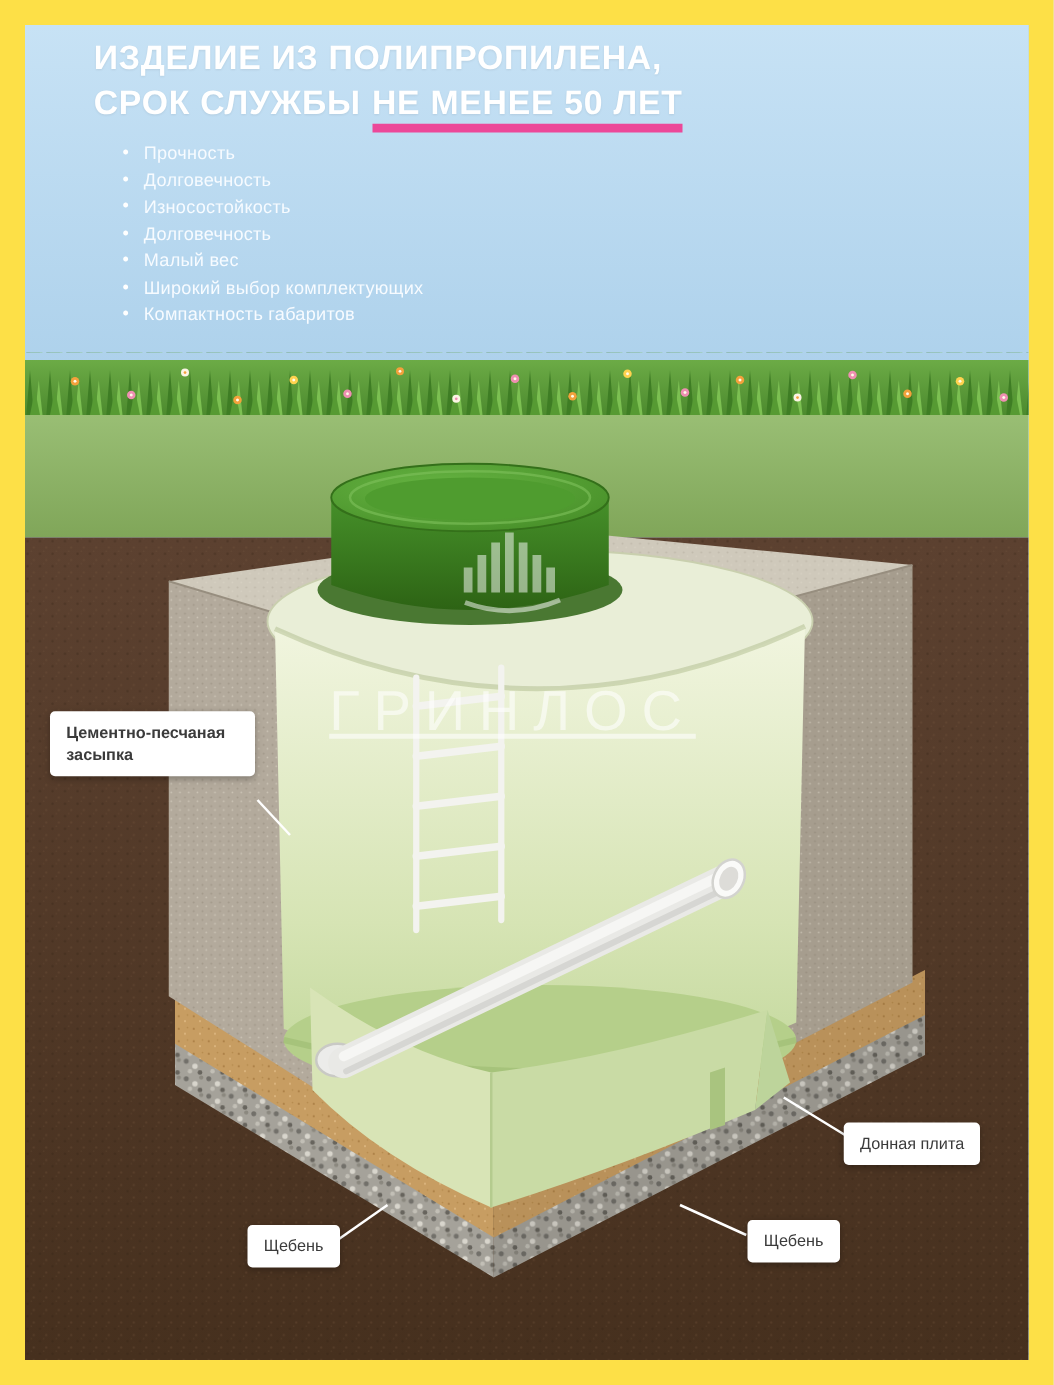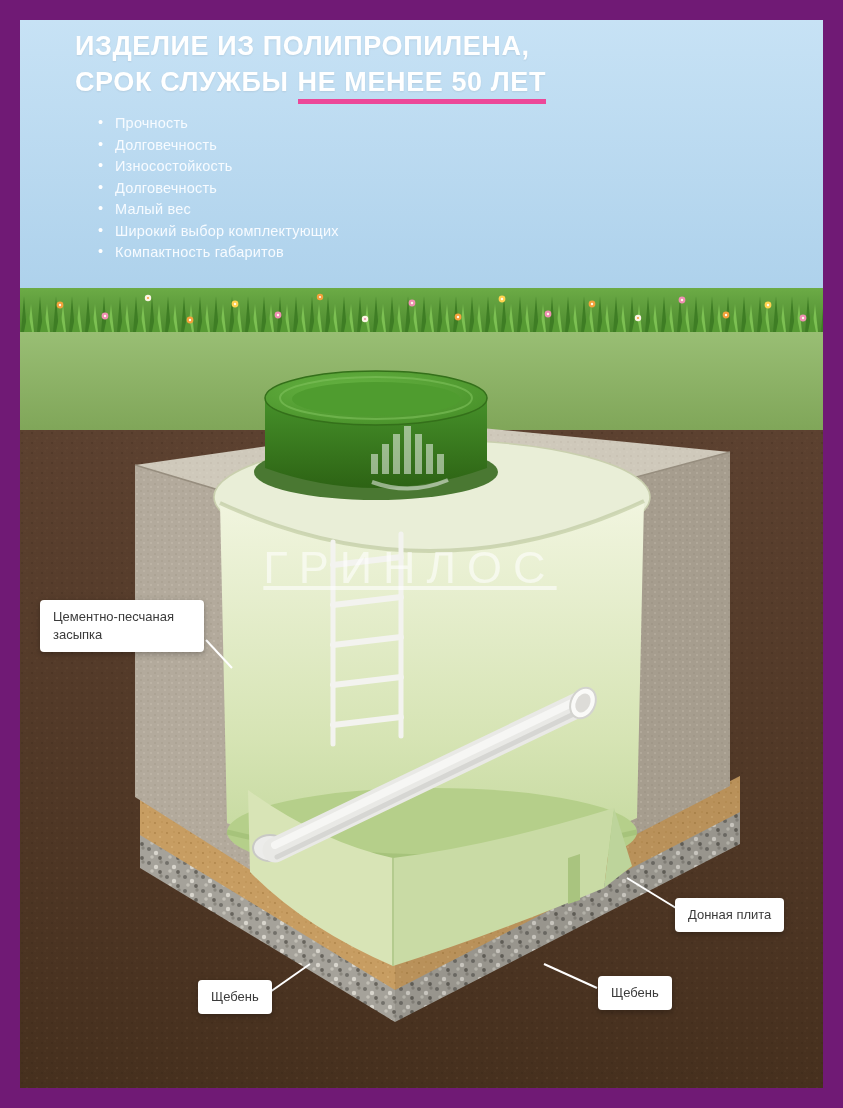--- a/index.html
+++ b/index.html
@@ -1,43 +1,43 @@
 <!DOCTYPE html>
 <html><head>
 <meta charset="utf-8">
 <style>
   html,body{margin:0;padding:0;background:#e9e9e9;}
-  .page{position:relative;width:843px;height:1108px;background:#701a75;margin:0 auto;overflow:hidden;
+  .page{position:relative;width:843px;height:1108px;background:#fde047;margin:0 auto;overflow:hidden;
         font-family:"Liberation Sans",sans-serif;}
   .canvas{position:absolute;left:20px;top:20px;width:803px;height:1068px;overflow:hidden;background:#b6d8ef;}
   .scene{position:absolute;left:0;top:0;width:803px;height:1068px;display:block;}
 
   
   .title{position:absolute;left:55px;top:8px;color:#ffffff;font-weight:bold;font-size:27px;
          line-height:1.34;letter-spacing:0.6px;text-shadow:0 1px 2px rgba(0,0,0,0.08);}
   .t2prefix{margin-right:9px;}
-  .t2underline{border-bottom:5px solid #ec4899;padding-bottom:2px;}
+  .t2underline{border-bottom:7px solid #ec4899;padding-bottom:2px;}
 
   
   .features{position:absolute;left:78px;top:96px;margin:0;padding:0;list-style:none;
             color:#f7fbff;font-size:14.5px;line-height:1.0;}
   .features li{position:relative;padding-left:17px;margin:0 0 7px 0;letter-spacing:0.2px;}
   .features li::before{content:"•";position:absolute;left:0;top:-1px;color:#ffffff;}
 
   
   .watermark{position:absolute;left:150px;top:400px;width:480px;text-align:center;pointer-events:none;}
   .wm-crown{opacity:0.5;display:inline-block;}
   .wm-brand{margin-top:44px;font-size:45px;letter-spacing:11px;color:rgba(255,255,255,0.58);font-weight:400;text-decoration:underline;}
   .wm-tagline{margin-top:5px;font-size:12px;letter-spacing:3.2px;color:rgba(255,255,255,0.5);}
   .wm-site{margin-top:10px;font-size:27px;font-weight:bold;letter-spacing:0.5px;color:rgba(253,250,242,0.8);}
 
   
   .label{position:absolute;background:#ffffff;border-radius:4px;padding:8px 13px;
          font-size:13px;color:#3b3b3b;line-height:1.4;box-shadow:0 2px 6px rgba(0,0,0,0.28);}
-  .label-backfill{left:20px;top:580px;width:138px;}
+  .label-backfill{left:20px;top:549px;width:138px;font-weight:bold;}
   .label-plate{left:655px;top:878px;white-space:nowrap;}
   .label-sand{left:178px;top:960px;white-space:nowrap;}
   .label-gravel{left:578px;top:956px;white-space:nowrap;}
 </style>
 </head>
 <body>
 
 <div class="page">
   <div class="canvas">
 

